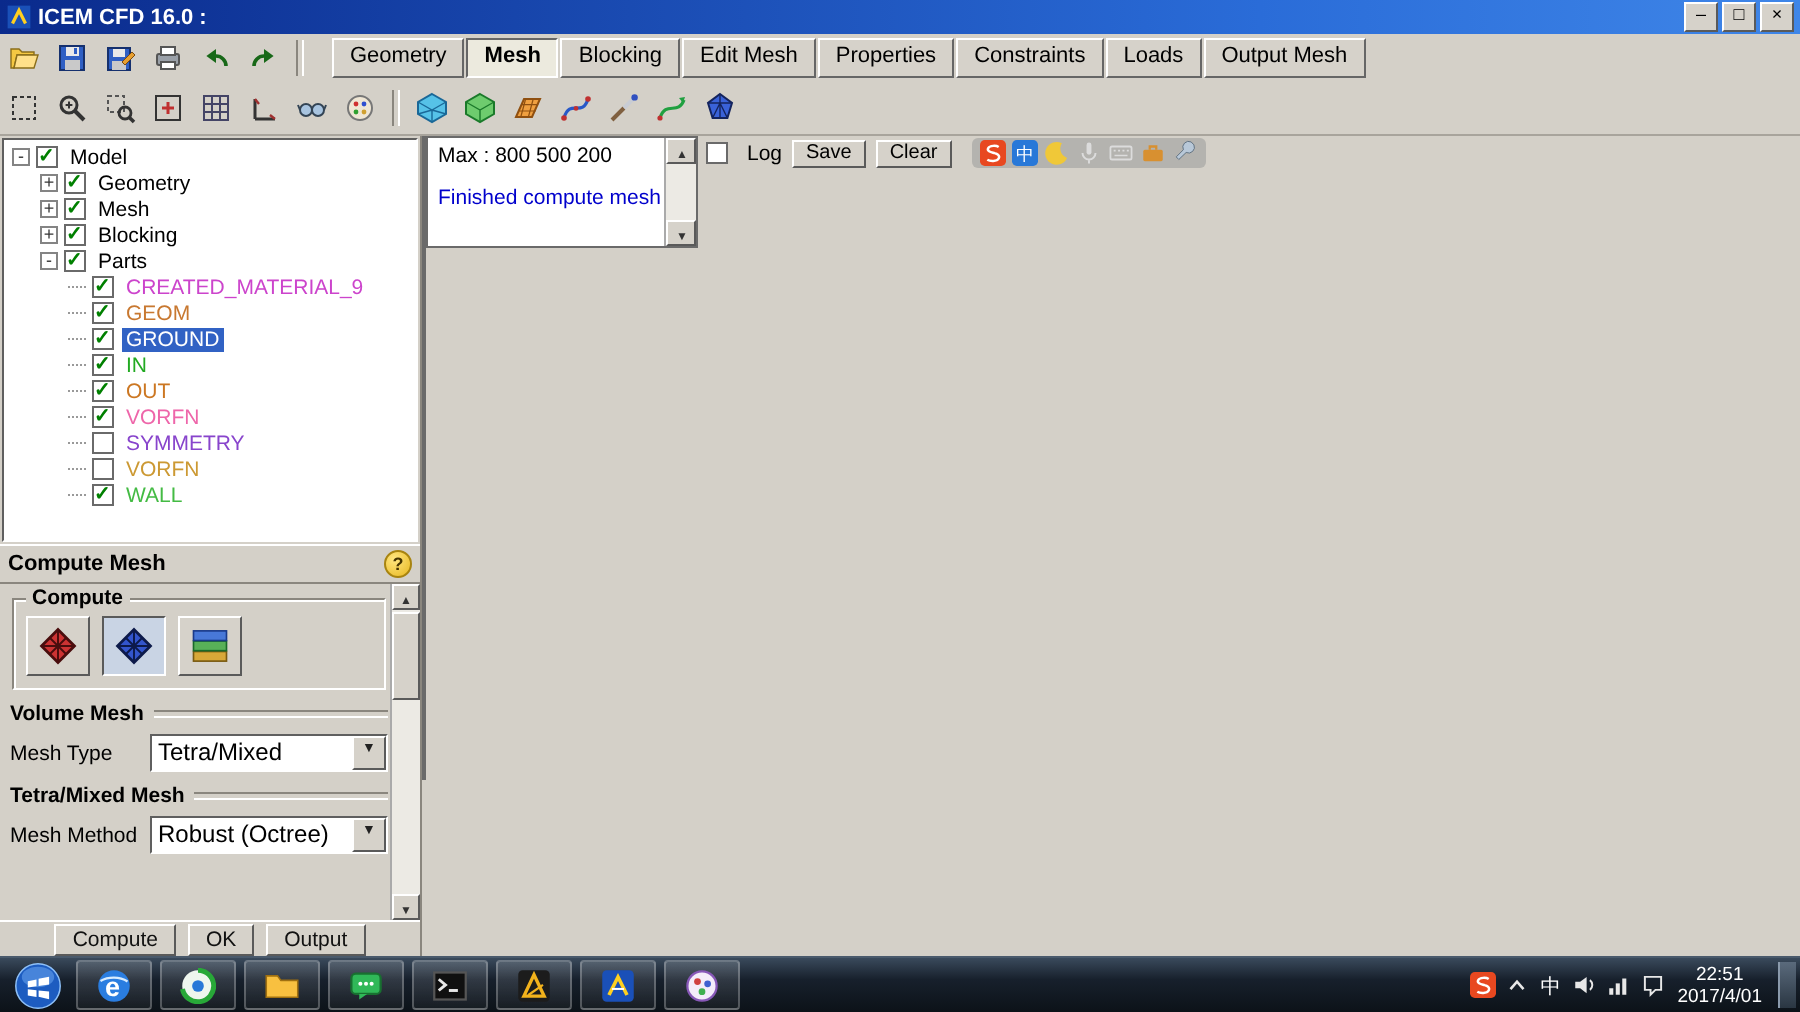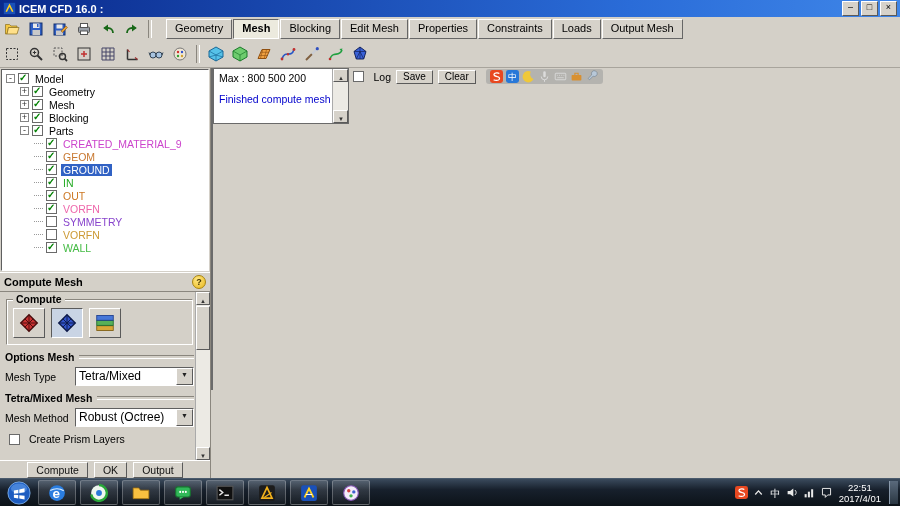--- a/index.html
+++ b/index.html
@@ -436,21 +436,21 @@
                     <rect x="2" y="10" width="12" height="3.5" fill="#d8a838" stroke="#7a5a10" stroke-width="0.6"></rect>
                     <rect x="2" y="6.2" width="12" height="3.5" fill="#58b058" stroke="#1a6a2a" stroke-width="0.6"></rect>
                     <rect x="2" y="2.5" width="12" height="3.5" fill="#4878d8" stroke="#1a3a8a" stroke-width="0.6"></rect>
                   </svg>
                 </span>
               </span>
             </div>
         </div>
 
         <div class="sectlbl">
-          <span>Options Mesh</span>
+          <span>Volume Mesh</span>
             <span class="rule"></span>
         </div>
 
         <div class="formrow">
           <span class="lbl">Mesh Type</span>
           <span class="combo">
             <span class="val">Tetra/Mixed</span>
             <span class="arrow"></span>
           </span>
         </div>
@@ -461,24 +461,20 @@
         </div>
 
         <div class="formrow">
           <span class="lbl">Mesh Method</span>
           <span class="combo">
             <span class="val">Robust (Octree)</span>
             <span class="arrow"></span>
           </span>
         </div>
 
-        <div class="chkrow">
-          <span class="cbx"></span>
-          <span>Create Prism Layers</span>
-        </div>
 
         <div class="panel-scroll">
           <div class="sb-btn up"></div>
           <div class="sb-thumb"></div>
           <div class="sb-btn dn"></div>
         </div>
       </div>
 
       <div class="panelbtns">
         <button class="btn">Compute</button>

